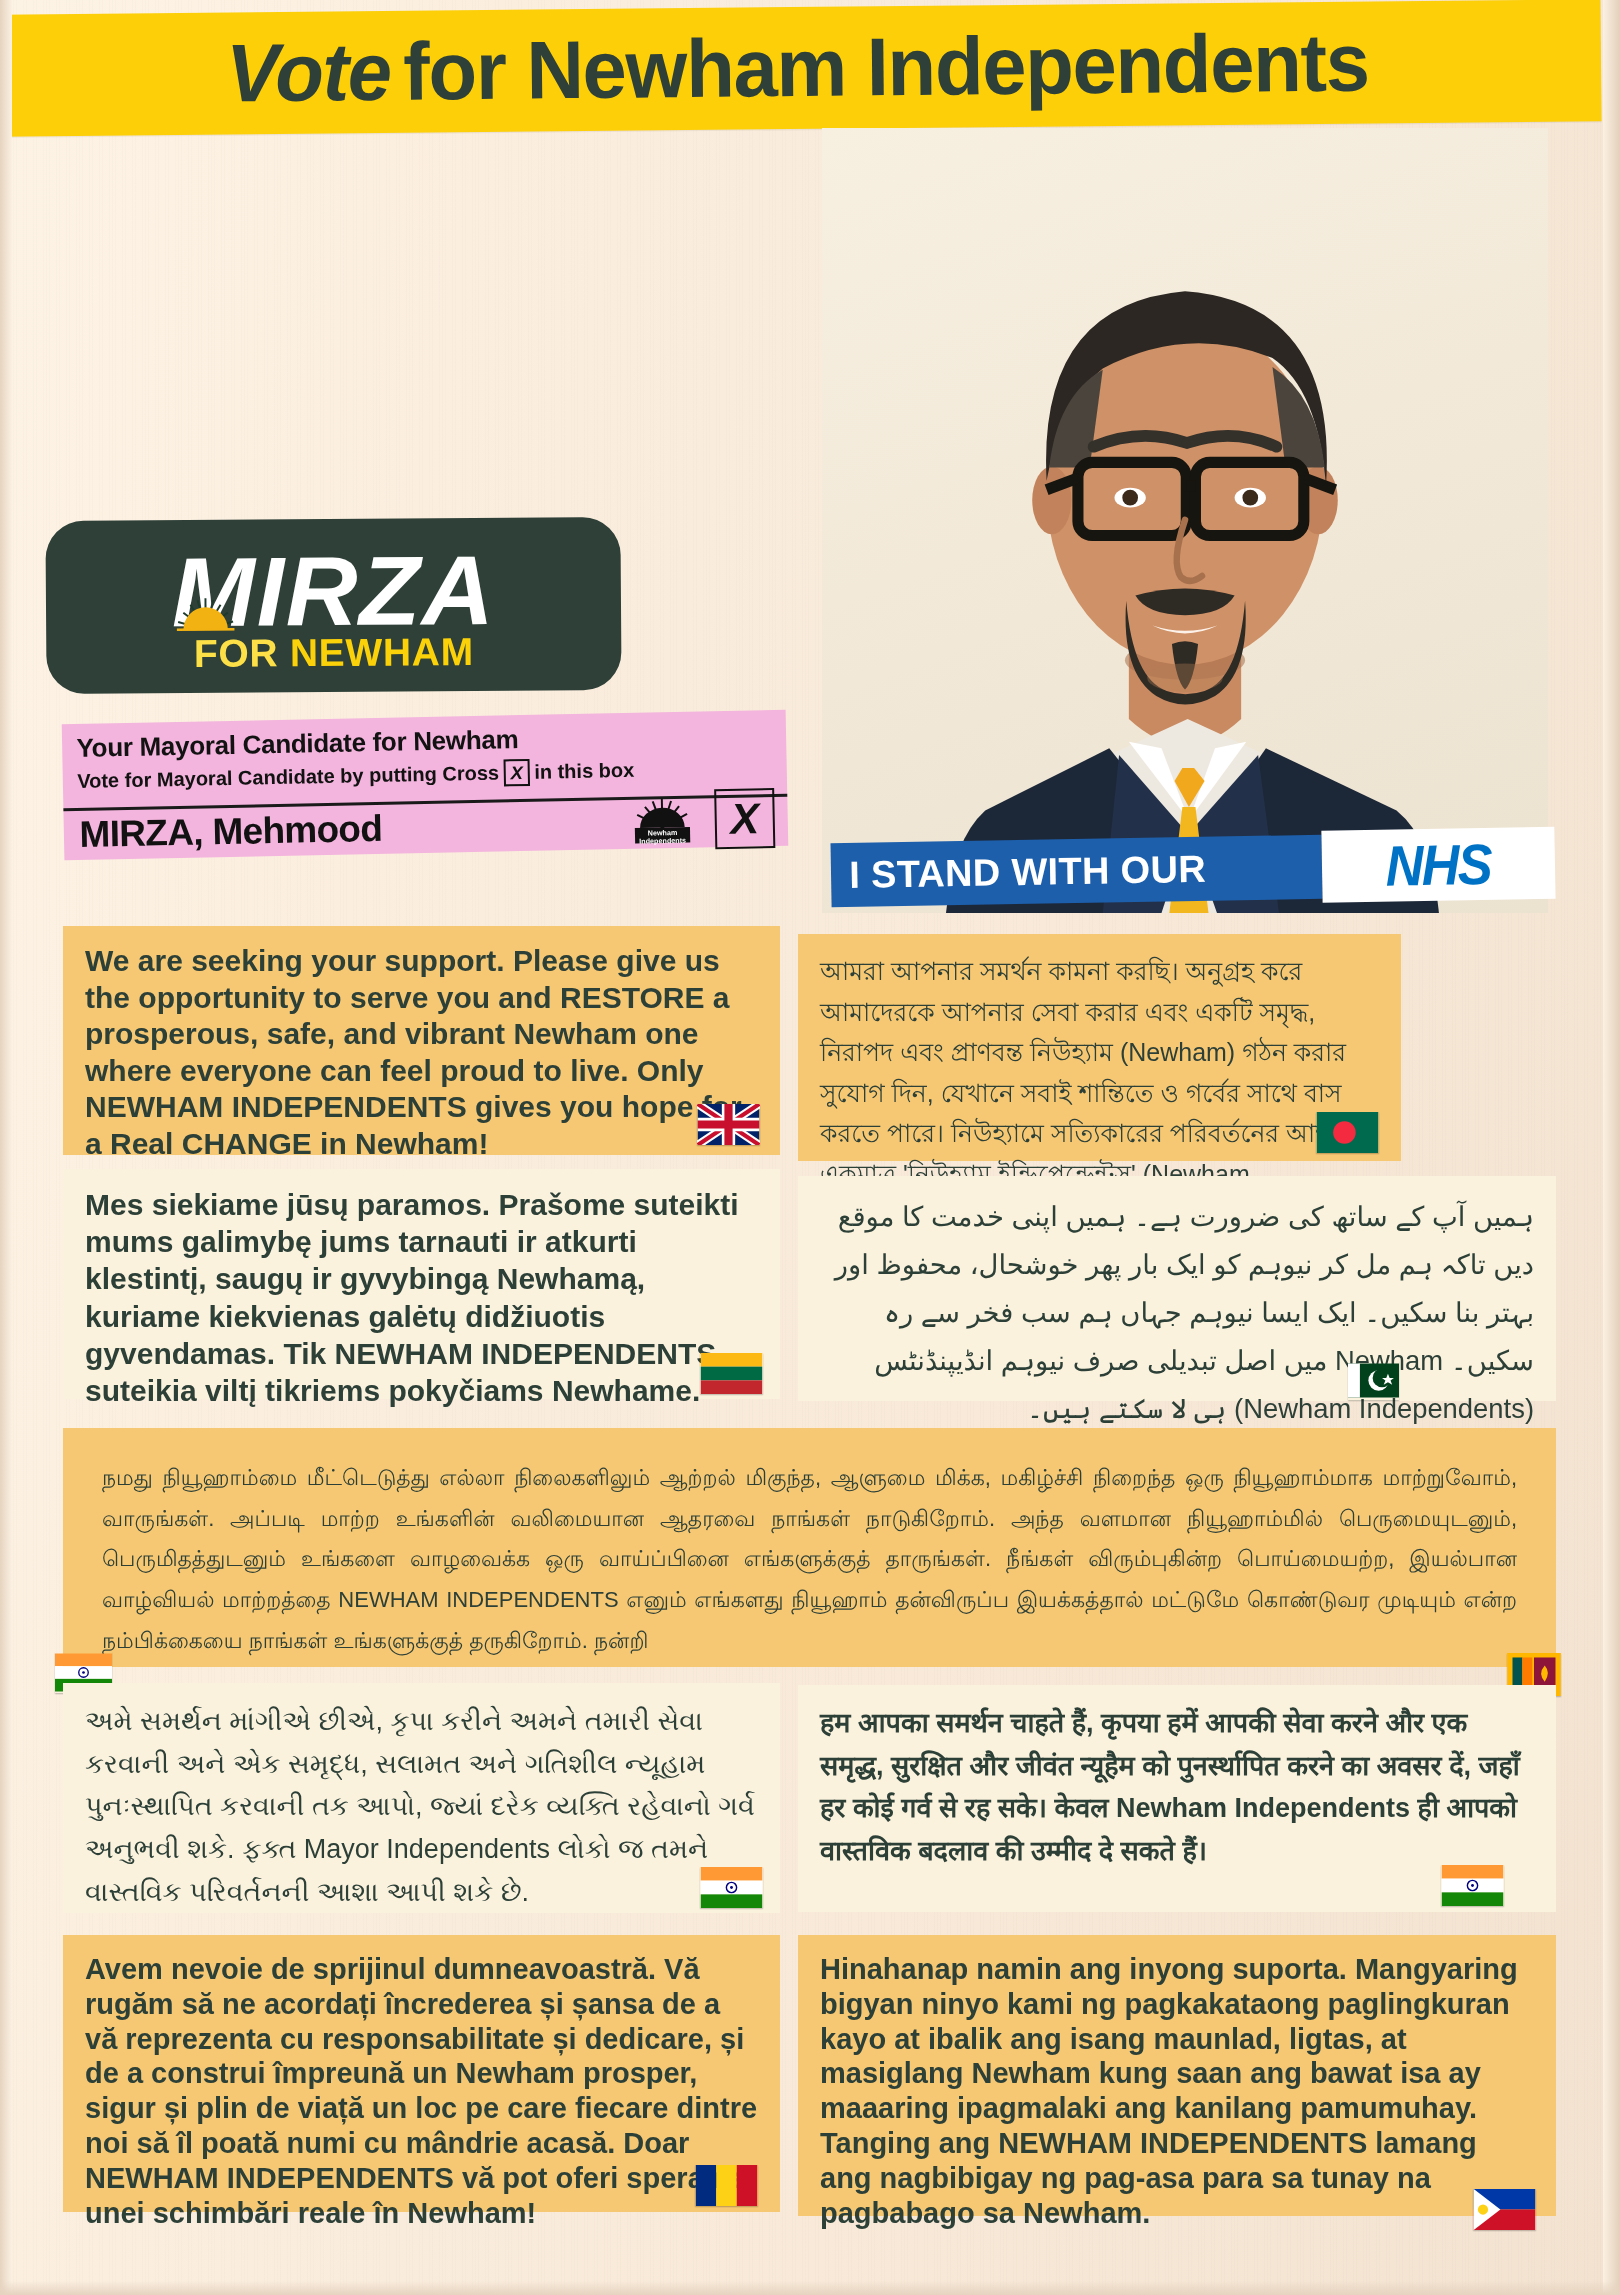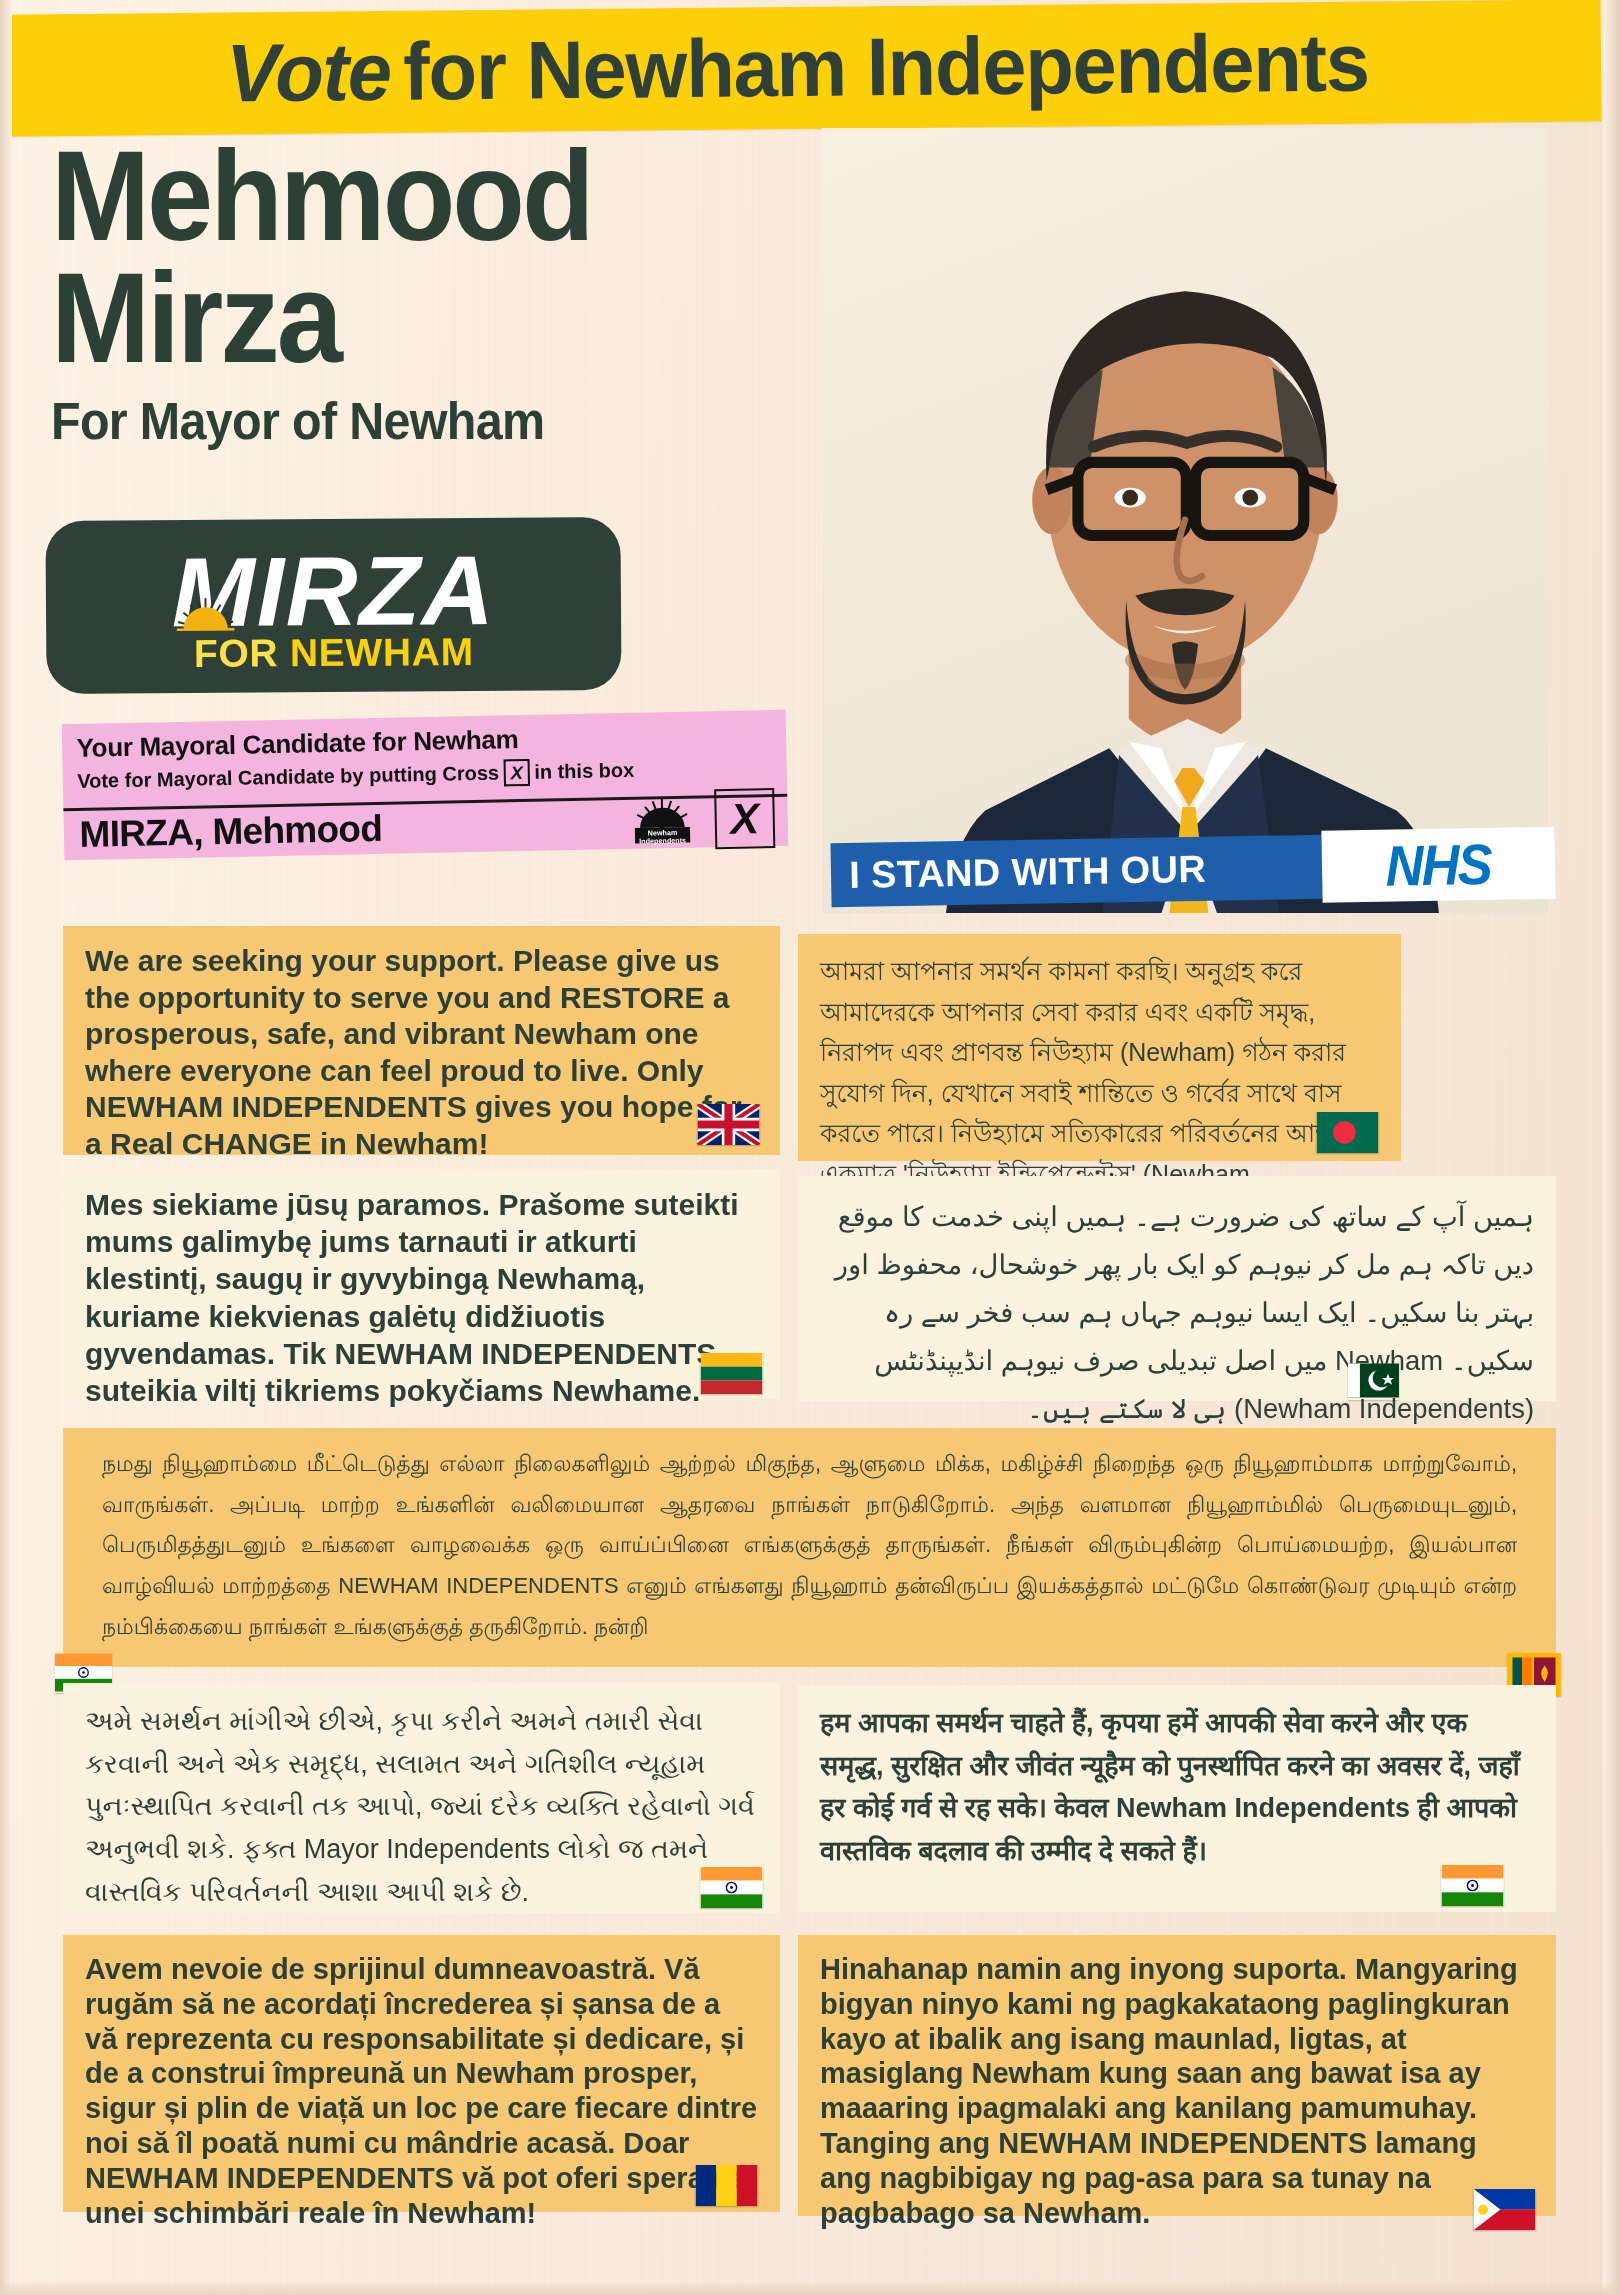--- a/index.html
+++ b/index.html
@@ -153,43 +153,38 @@
   #b-ta   {left:63px;  top:1428px; width:1493px;height:239px;}
   #b-gu   {left:63px;  top:1683px; width:717px;height:230px;}
   #b-hi   {left:798px;top:1685px; width:758px;height:227px;}
   #b-ro   {left:63px;  top:1935px; width:717px;height:277px;}
   #b-tl   {left:798px;top:1935px; width:758px;height:281px;}
 
   #b-en .inner  {font-size:30px;line-height:1.22;font-weight:600;}
   #b-bn .inner  {font-size:25px;line-height:1.62;}
   #b-lt .inner  {font-size:30px;line-height:1.24;font-weight:600;}
   #b-ur .inner  {font-size:27.4px;line-height:1.75;direction:rtl;text-align:right;}
-  #b-ta .inner  {font-size:22px;line-height:1.85;text-align:justify;padding:16px 39px;}
+  #b-ta .inner  {font-size:22px;line-height:1.85;text-align:justify;padding:30px 39px;}
   #b-gu .inner  {font-size:27px;line-height:1.58;}
   #b-hi .inner  {font-size:27px;line-height:1.58;font-weight:bold;}
   #b-ro .inner  {font-size:29px;line-height:1.20;font-weight:600;}
   #b-tl .inner  {font-size:29px;line-height:1.20;font-weight:700;}
 </style>
 </head>
 <body>
 
 <div id="page">
 
   <div id="banner">
     <div id="banner-text">
       <span class="ital">Vote</span>
         <span>for Newham Independents</span>
     </div>
   </div>
 
-  <div id="headline">
-    <div id="hl1">Mehmood</div>
-    <div id="hl2">Mirza</div>
-    <div id="hl3">For Mayor of Newham</div>
-  </div>
 
   <div id="logo">
     <div id="logo-word">MIRZA</div>
     <div id="logo-sun">
       <svg viewBox="0 0 96 52" width="63" height="34">
         <g stroke="#1d3a2b" stroke-width="3">
           <line x1="48" y1="50" x2="48" y2="2"></line>
           <line x1="48" y1="50" x2="36" y2="5"></line>
           <line x1="48" y1="50" x2="60" y2="5"></line>
           <line x1="48" y1="50" x2="25" y2="12"></line>

